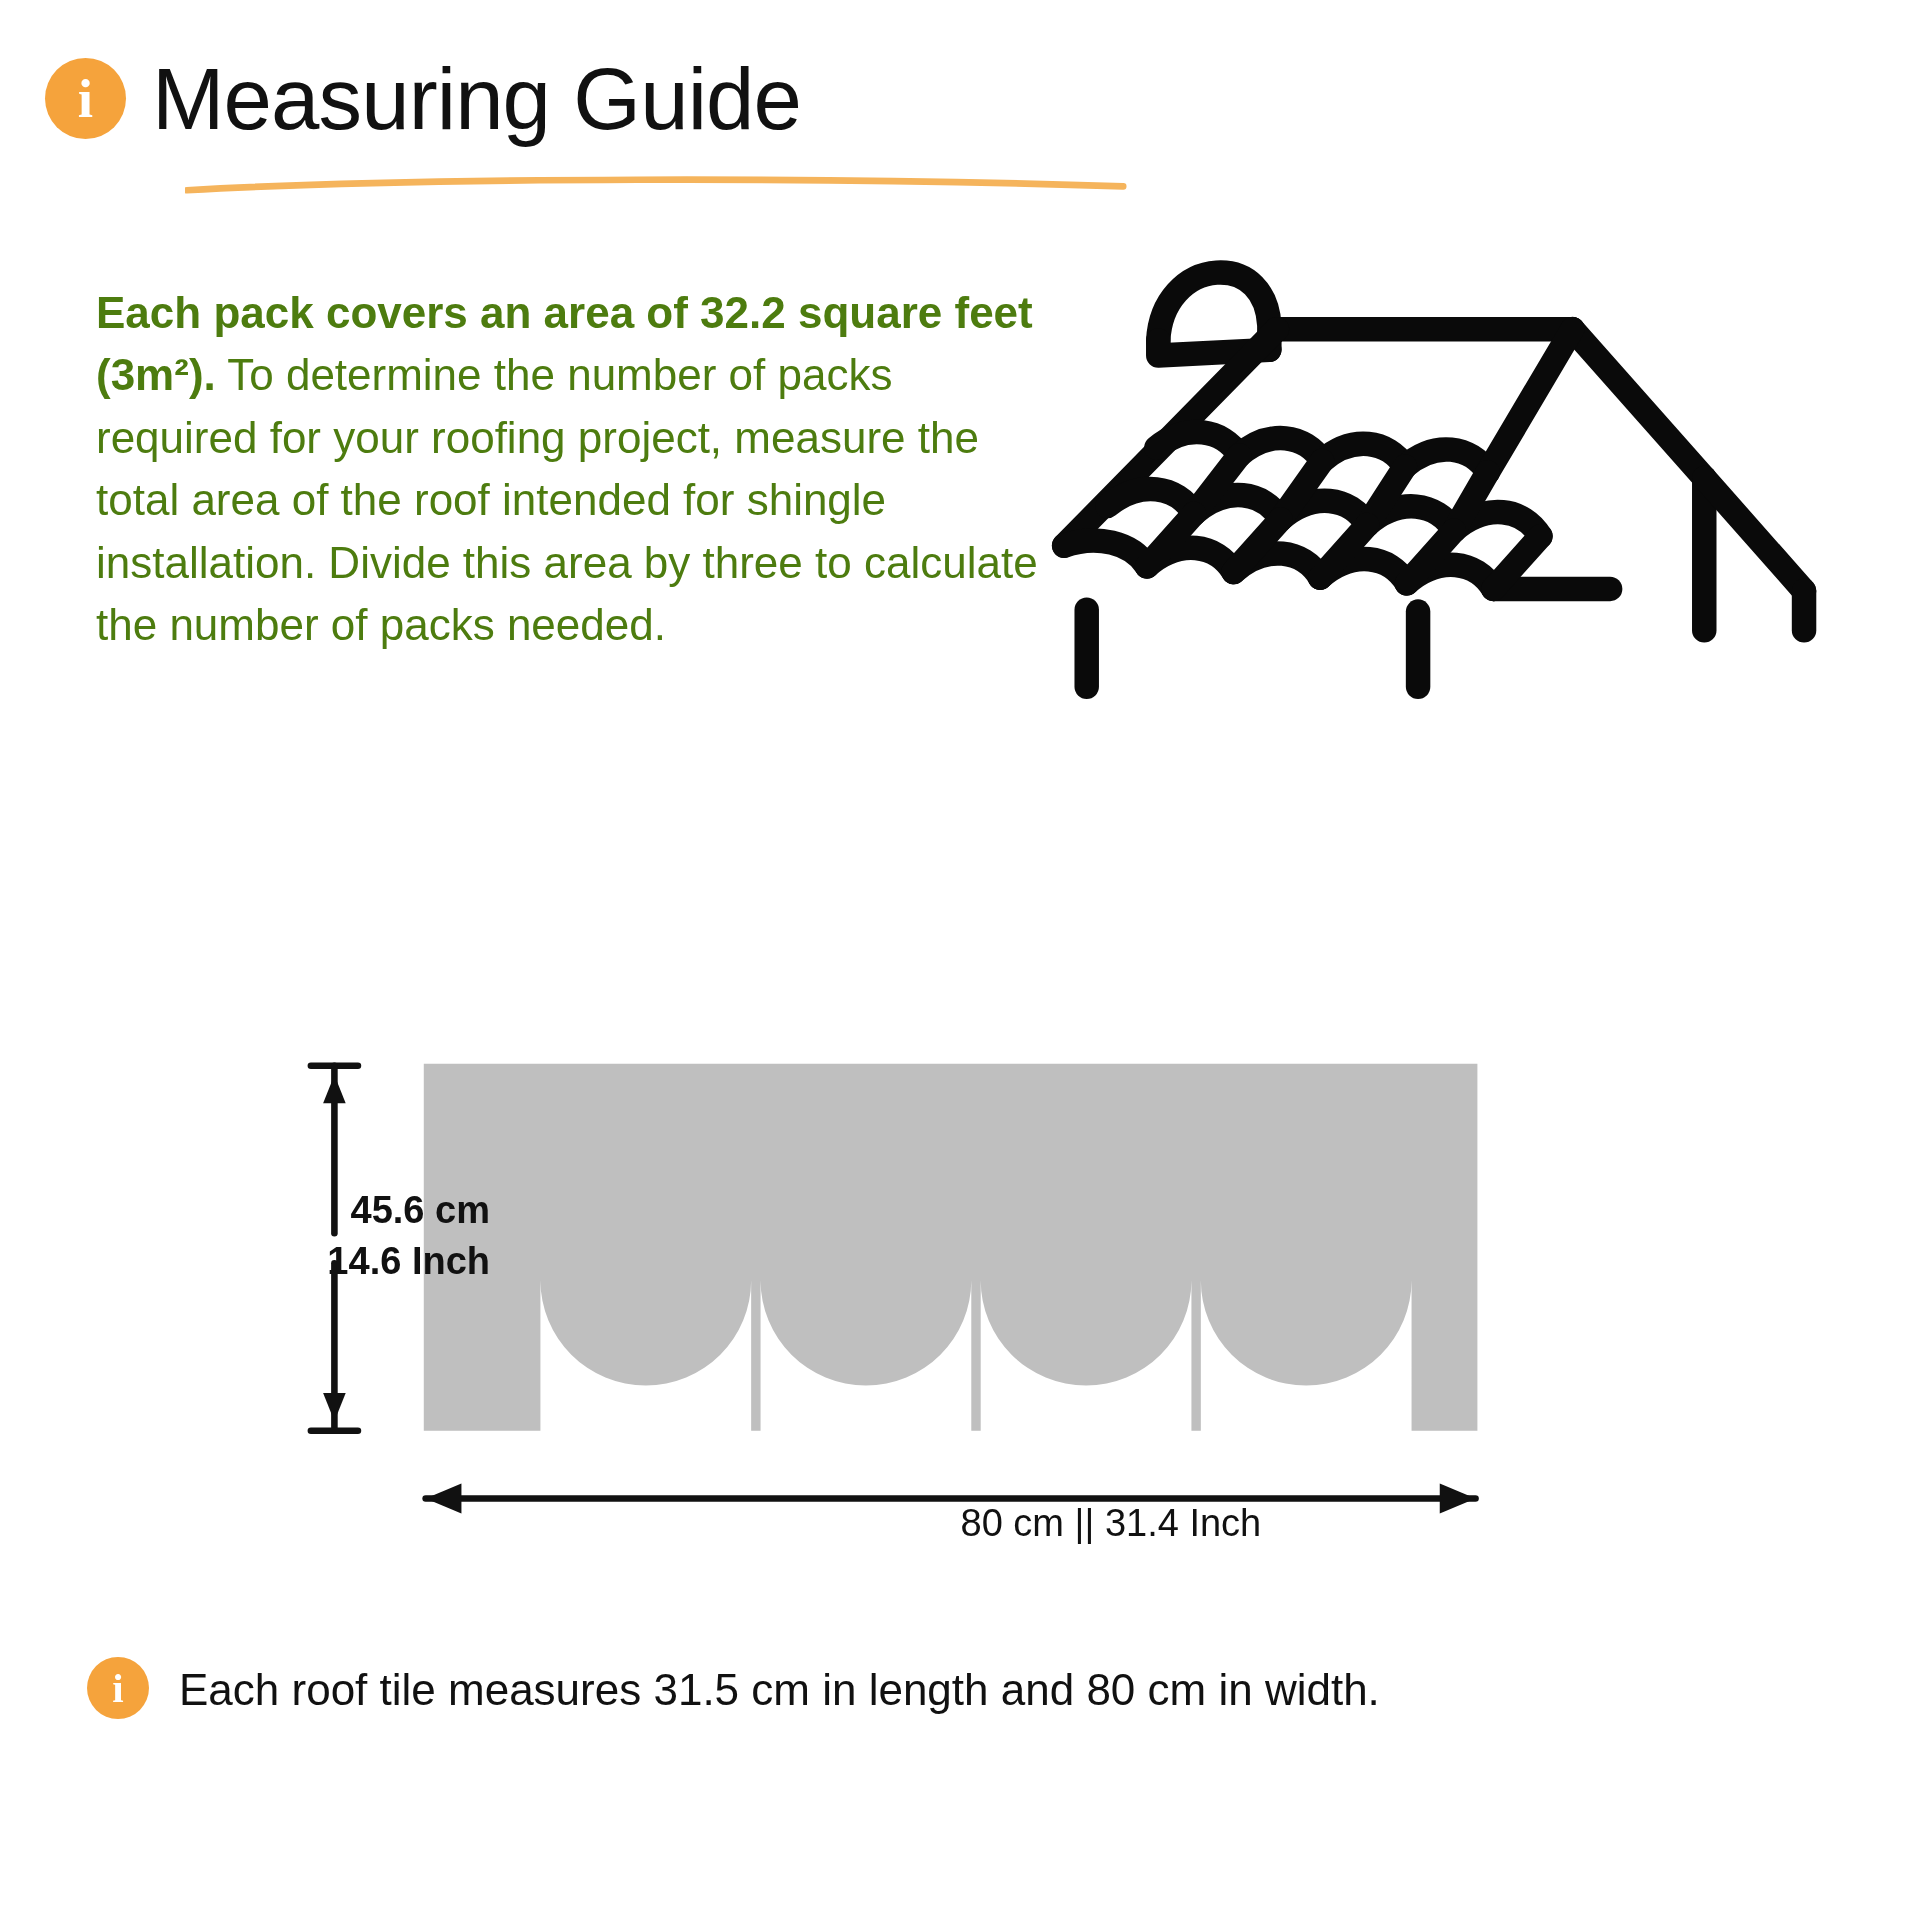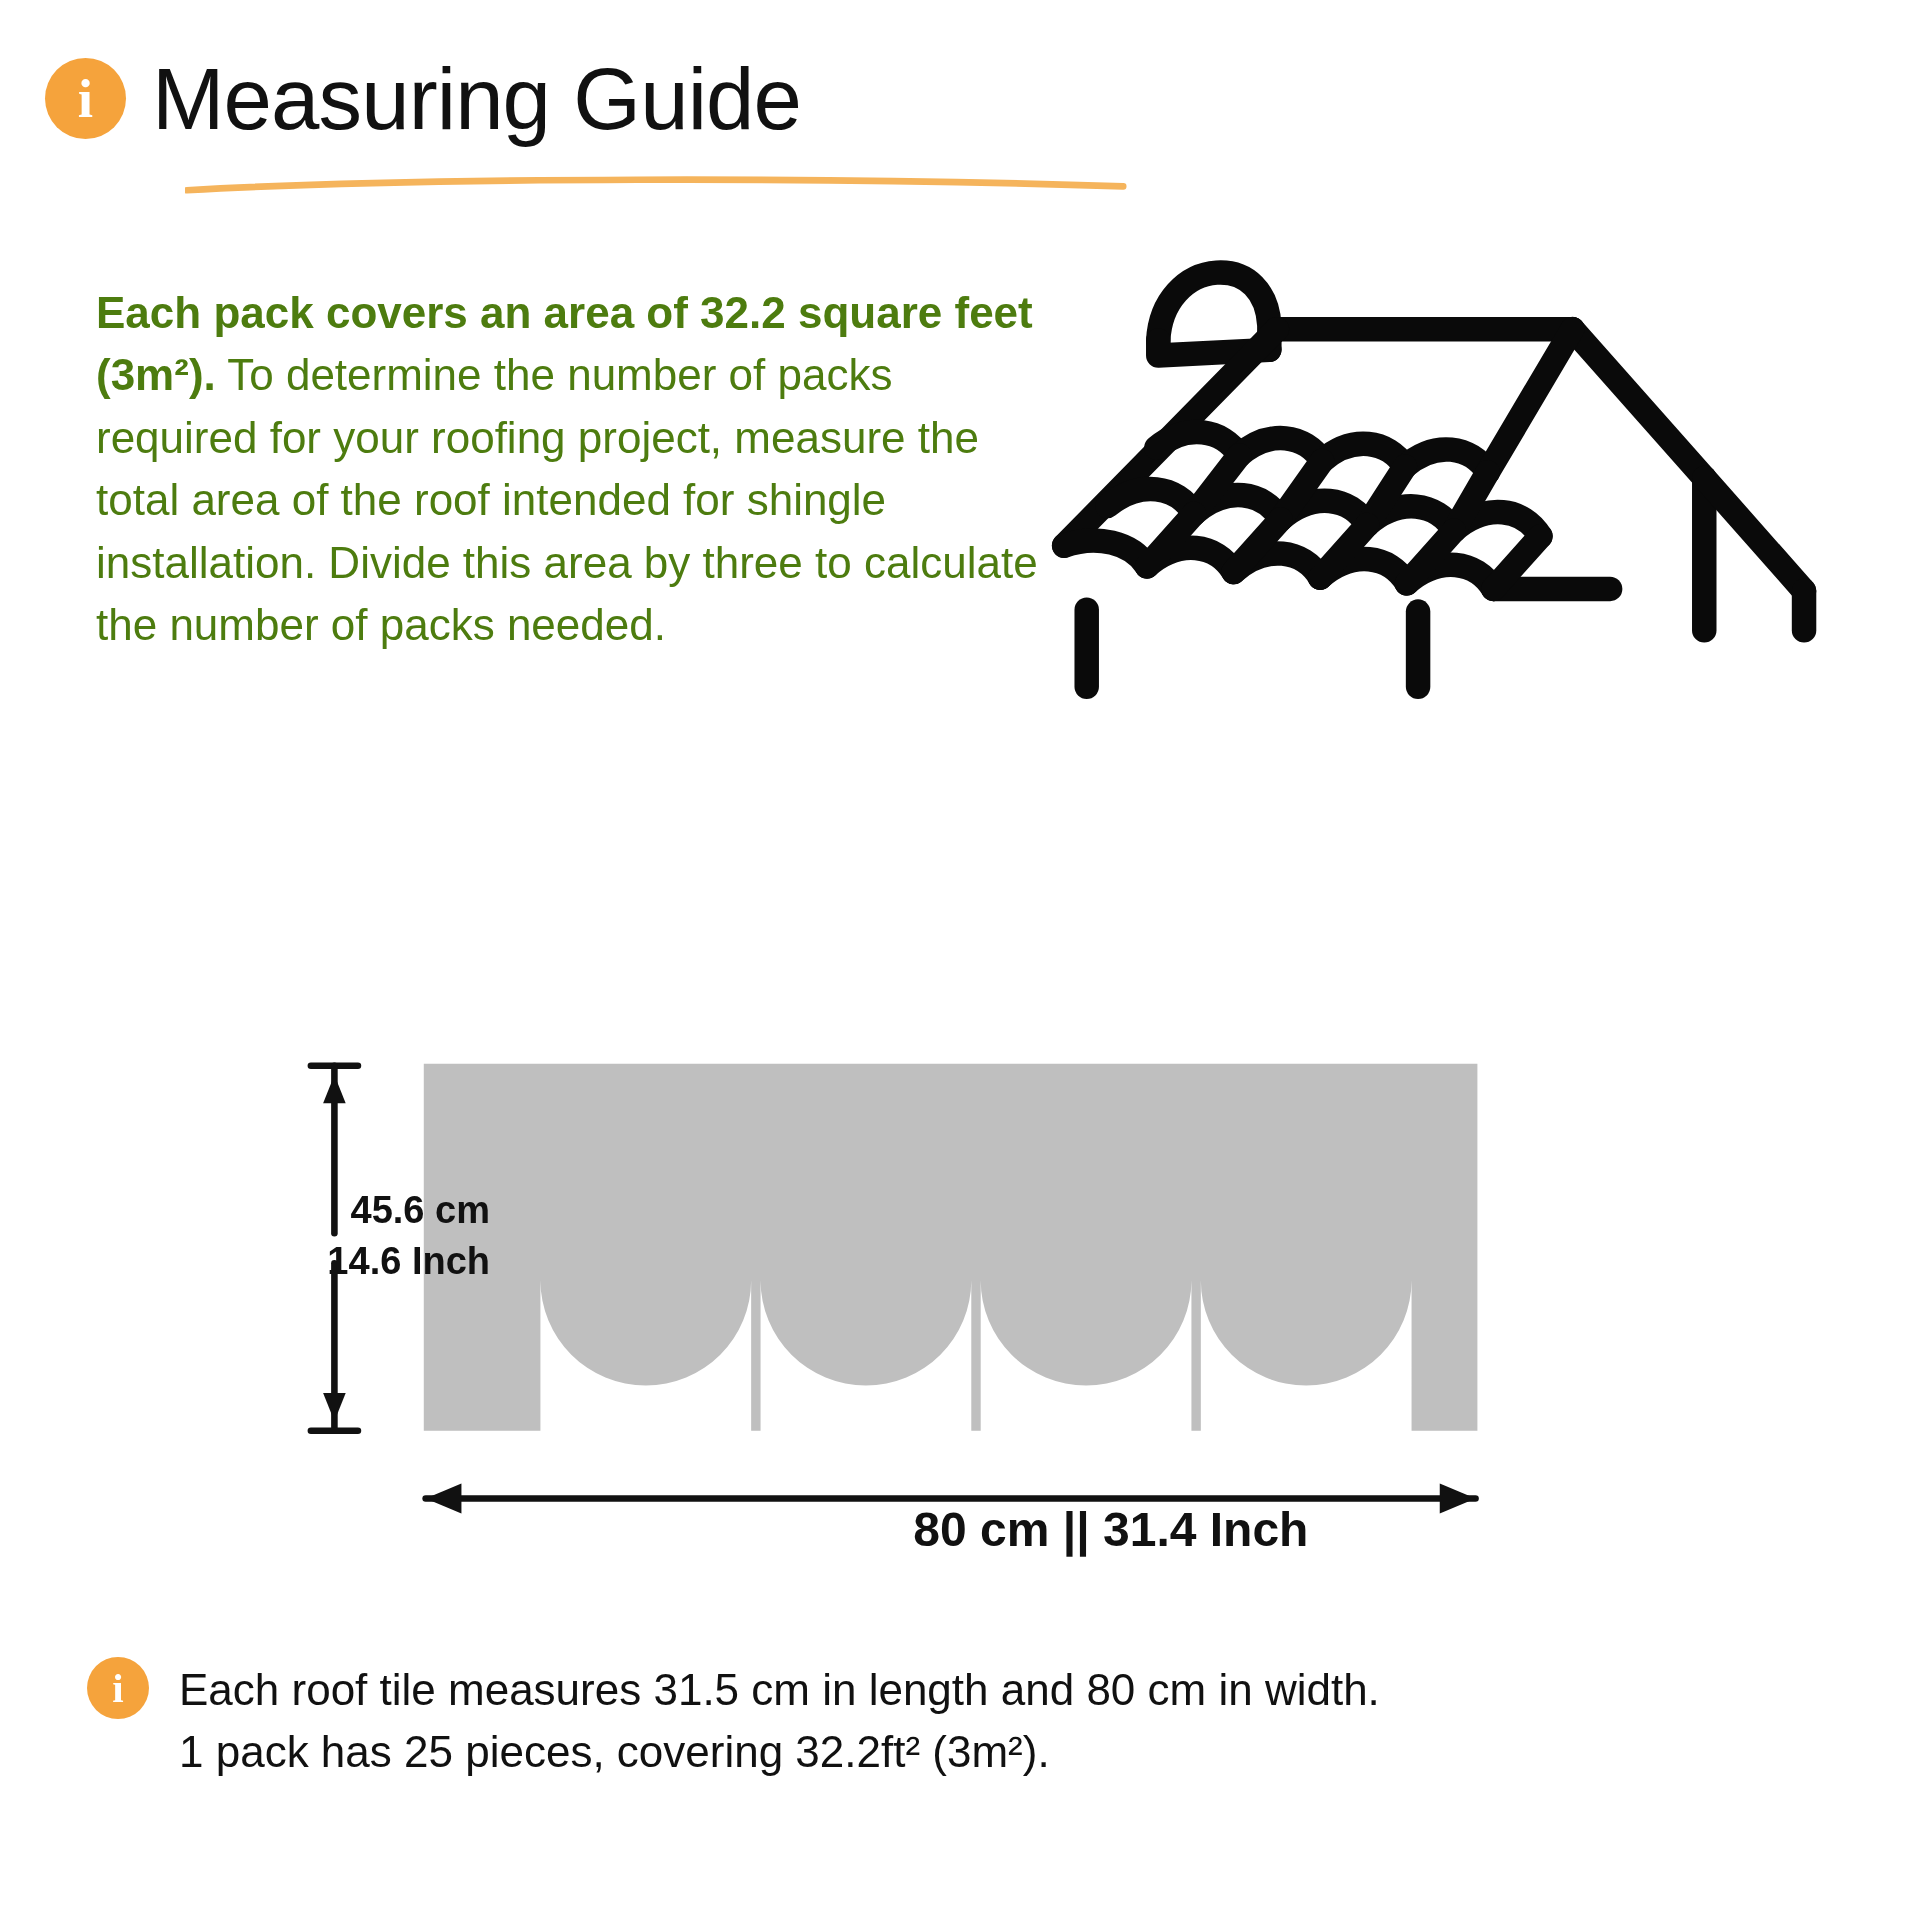--- a/index.html
+++ b/index.html
@@ -103,22 +103,22 @@
     font-weight: bold;
     line-height: 1.35;
     color: #111111;
   }
   .dim-width-label {
     position: absolute;
     left: 885px;
     top: 1502px;
     width: 433px;
     text-align: center;
-    font-size: 48px;
-    font-weight: bold;
+    font-size: 38px;
+    font-weight: normal;
     color: #111111;
     background: #ffffff;
     padding: 0 9.4px;
   }
 
   
   .footer {
     position: absolute;
     left: 87px;
     top: 1657px;
@@ -230,16 +230,15 @@
   <div>45.6 cm</div>
   <div>14.6 Inch</div>
 </div>
 
 <div class="dim-width-label">80 cm || 31.4 Inch</div>
 
 <div class="footer">
   <div class="info-badge small">i</div>
   <div class="footer-text">
     <div>Each roof tile measures 31.5 cm in length and 80 cm in width.</div>
-    <div>1 pack has 25 pieces, covering 32.2ft² (3m²).</div>
   </div>
 </div>
 
 
 </body></html>

